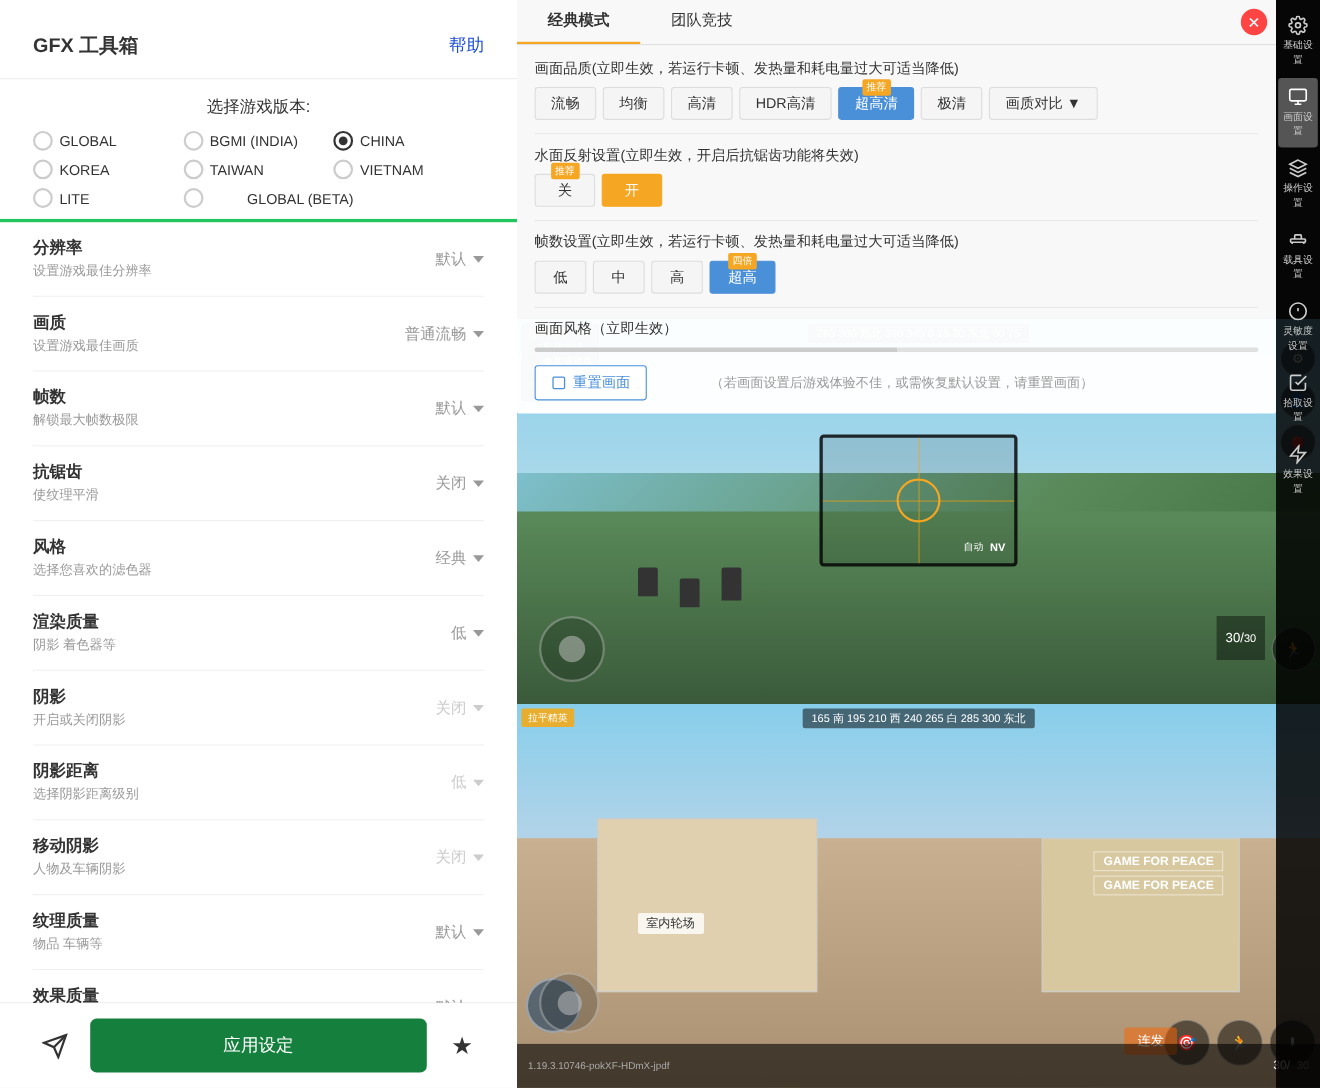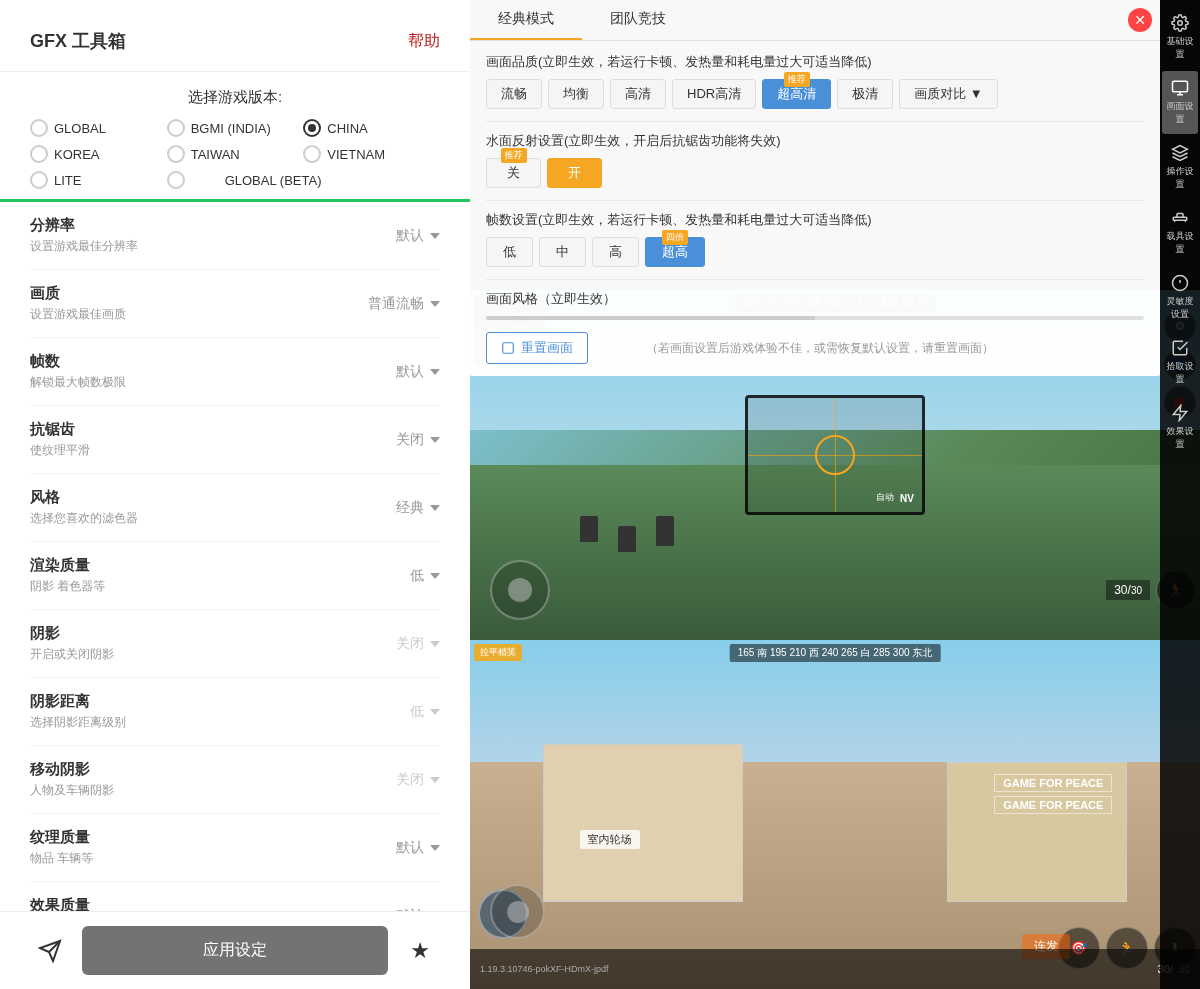--- a/index.html
+++ b/index.html
@@ -25,21 +25,21 @@
     }
 
     .left-header-title {
       font-size: 18px;
       font-weight: bold;
       color: #333;
     }
 
     .left-header-help {
       font-size: 16px;
-      color: #b91c1c;
+      color: #1d4ed8;
     }
 
     .version-section {
       padding: 16px 30px 10px;
       border-bottom: 3px solid #22c55e;
     }
 
     .version-title {
       text-align: center;
       font-size: 15px;
@@ -157,21 +157,21 @@
       width: 40px;
       height: 40px;
       display: flex;
       align-items: center;
       justify-content: center;
       cursor: pointer;
     }
 
     .apply-btn {
       flex: 1;
-      background: #737373;
+      background: #15803d;
       color: #fff;
       border: none;
       border-radius: 6px;
       padding: 14px;
       font-size: 16px;
       cursor: pointer;
       text-align: center;
     }
 
     .star-btn {
@@ -215,21 +215,21 @@
     .settings-tab {
       padding: 10px 28px;
       font-size: 14px;
       color: #333;
       cursor: pointer;
       border-bottom: 2px solid transparent;
     }
 
     .settings-tab.active {
       border-bottom: 2px solid #f5a623;
-      font-weight: normal;
+      font-weight: bold;
     }
 
     .close-btn-overlay {
       position: absolute;
       top: 8px;
       right: 8px;
       width: 24px;
       height: 24px;
       background: #ff4444;
       border-radius: 50%;
@@ -939,21 +939,21 @@
           </div>
           <div class="action-circle">
             <span style="color:#fff;font-size:10px;">🔴</span>
           </div>
         </div>
 
         <div class="joystick-area">
           <div class="joystick-inner"></div>
         </div>
 
-        <div style="position:absolute;bottom:40px;right:50px;color:#fff;font-size:12px;background:rgba(0,0,0,0.4);padding:3px 8px;border-radius:0;">
+        <div style="position:absolute;bottom:40px;right:50px;color:#fff;font-size:12px;background:rgba(0,0,0,0.4);padding:13px 8px;border-radius:0;">
           30/<span style="font-size:10px;">30</span>
         </div>
 
         <div style="position:absolute;bottom:30px;right:4px;">
           <div class="action-circle" style="width:40px;height:40px;">
             <span style="color:#fff;font-size:14px;">🏃</span>
           </div>
         </div>
       </div>
     </div>

